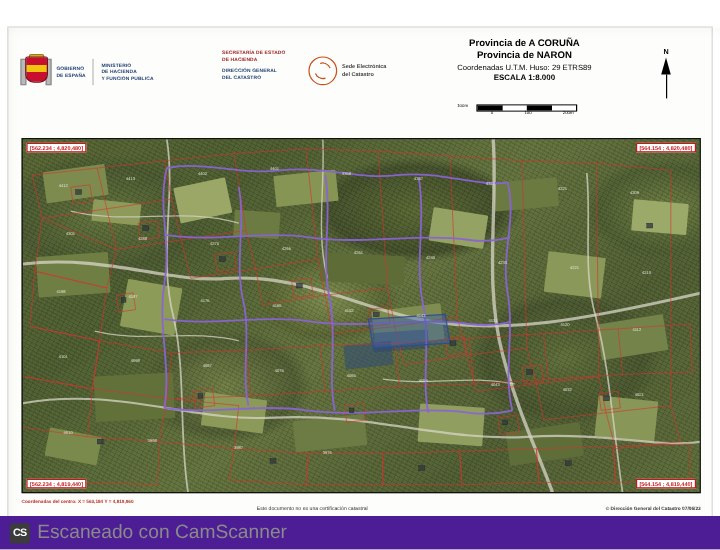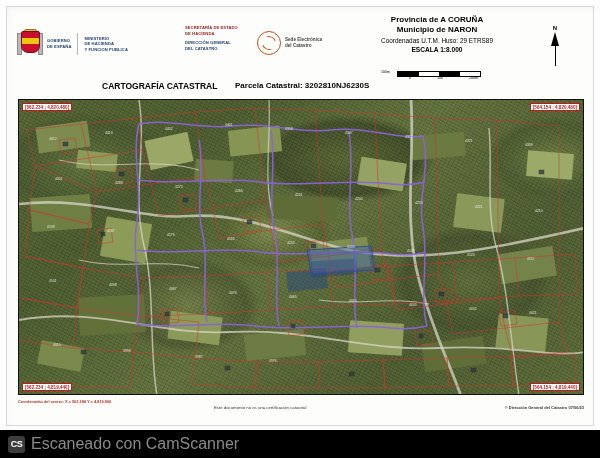--- a/index.html
+++ b/index.html
@@ -16,21 +16,21 @@
   .page {
     position: relative;
     width: 600px;
     height: 458px;
     background: #ffffff;
   }
   
   .sheet {
     position: absolute;
     left: 6px;
-    top: 6px;
+    top: 22px;
     width: 588px;
     height: 420px;
     background: #fdfdfb;
     border: 1px solid #d8d8d4;
     box-sizing: border-box;
   }
   
   .header {
     position: absolute;
     left: 0;
@@ -304,21 +304,21 @@
     font-weight: bold;
   }
 
   
   .csbar {
     position: absolute;
     left: 0;
     top: 430px;
     width: 600px;
     height: 28px;
-    background: #000000;
+    background: #4c1d95;
     display: flex;
     align-items: center;
     gap: 6px;
     padding-left: 8px;
     box-sizing: border-box;
   }
   .cs-logo {
     width: 17px; height: 17px;
     background: #3c3c3c;
     color: #fff;
@@ -376,21 +376,21 @@
       </div>
 
       <div class="logo-block logo-sede2">
         <div class="sede-mark"></div>
         <div class="sede-text">Sede Electrónica
 del Catastro</div>
       </div>
 
       <div class="title-block">
         <div class="t1">Provincia de A CORUÑA</div>
-        <div class="t2">Municipio de NARON</div>
+        <div class="t2">Provincia de NARON</div>
         <div class="t3">Coordenadas U.T.M. Huso: 29 ETRS89</div>
         <div class="t4">ESCALA 1:8.000</div>
       </div>
 
       <div class="scalebar">
         <div class="bar">
           <span></span>
             <span></span>
             <span></span>
             <span></span>
@@ -401,27 +401,20 @@
         <div class="lbl l3">200m</div>
       </div>
 
       <div class="north">
         <div class="n">N</div>
         <div class="arrow"></div>
         <div class="stem"></div>
       </div>
     </div>
 
-    <div class="subtitle-row">
-      <div class="carto-title">CARTOGRAFÍA CATASTRAL</div>
-      <div class="parcela">
-        <span>Parcela Catastral:</span>
-        <span>3202810NJ6230S</span>
-      </div>
-    </div>
 
     <div class="mapframe">
 
       <div class="maplayer base"></div>
       <div class="maplayer texture"></div>
 
       <div class="fields">
         <i style="left:18px;  top:24px;  width:52px; height:26px; background:#7d8b4e; transform:rotate(-8deg);"></i>
         <i style="left:58px;  top:52px;  width:40px; height:18px; background:#8e9a5a; transform:rotate(6deg);"></i>
         <i style="left:12px;  top:96px;  width:60px; height:34px; background:#6f7f44; transform:rotate(-4deg);"></i>

